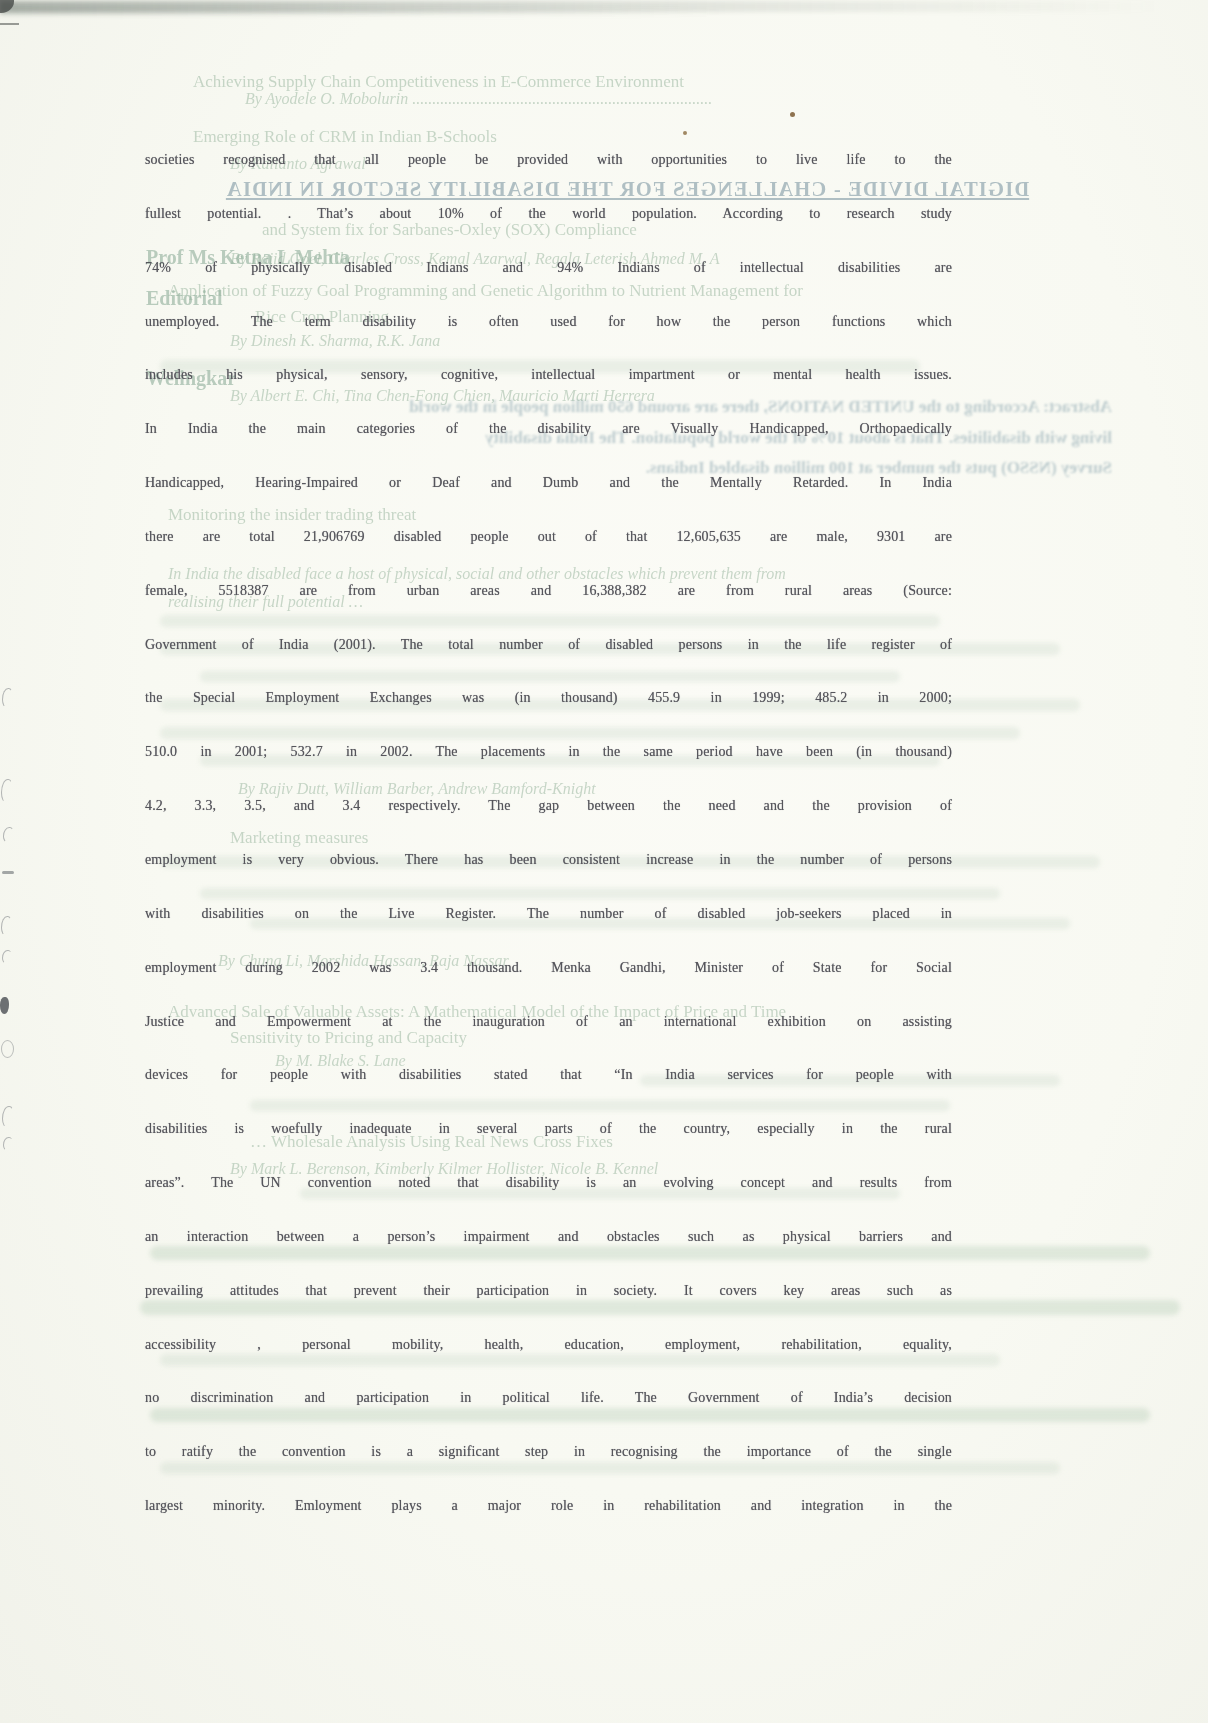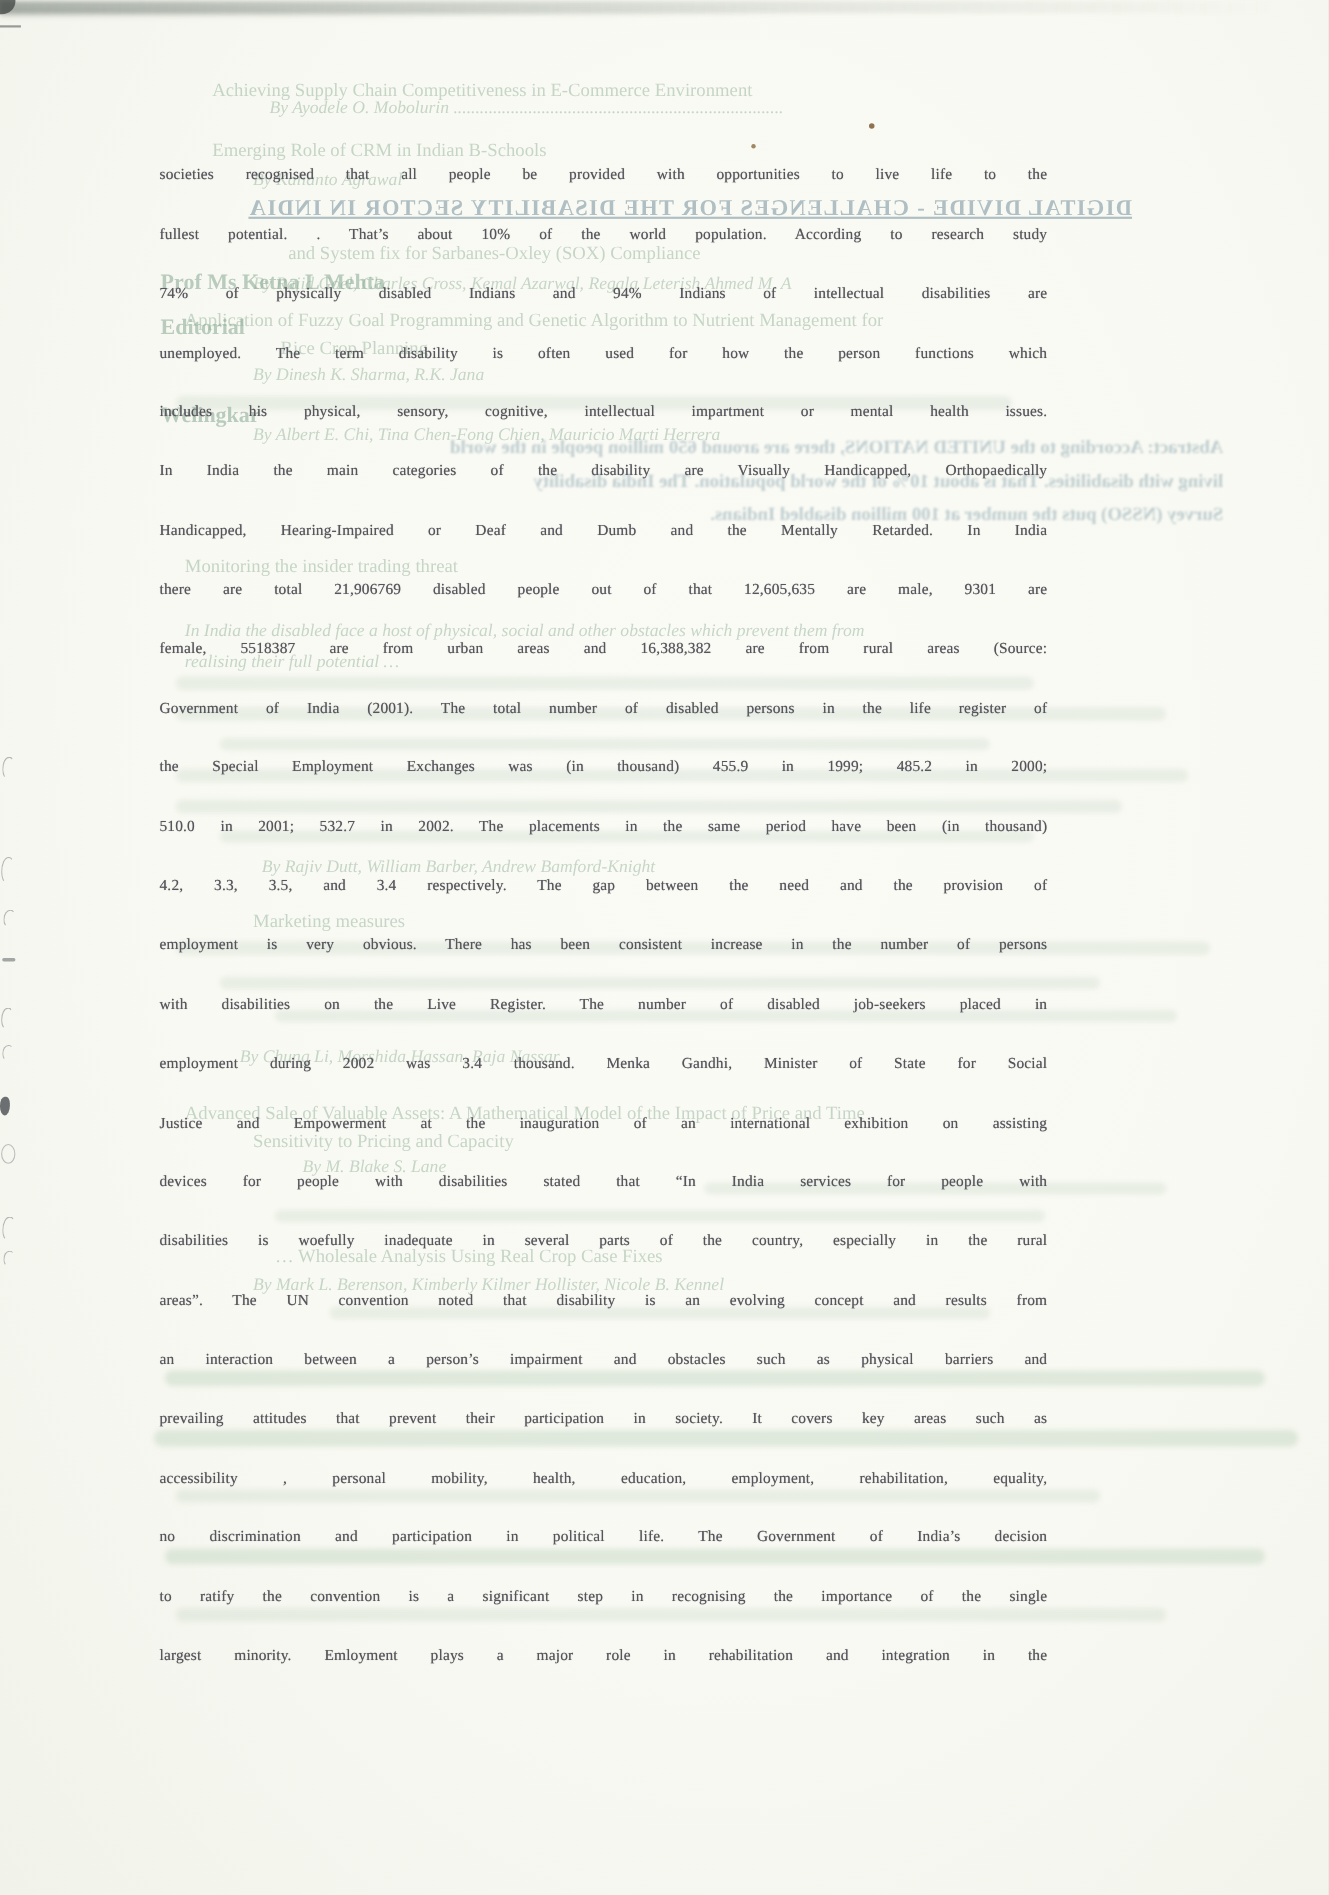--- a/index.html
+++ b/index.html
@@ -76,21 +76,21 @@
   <div class="gt it" style="left:230px;top:387px;">By Albert E. Chi, Tina Chen-Fong Chien, Mauricio Marti Herrera</div>
   <div class="gt" style="left:168px;top:505px;">Monitoring the insider trading threat</div>
   <div class="gt it" style="left:168px;top:565px;">In India the disabled face a host of physical, social and other obstacles which prevent them from</div>
   <div class="gt it" style="left:168px;top:593px;">realising their full potential …</div>
   <div class="gt it" style="left:238px;top:780px;">By Rajiv Dutt, William Barber, Andrew Bamford-Knight</div>
   <div class="gt" style="left:230px;top:828px;">Marketing measures</div>
   <div class="gt it" style="left:218px;top:952px;">By Chung Li, Morshida Hassan, Raja Nassar</div>
   <div class="gt" style="left:168px;top:1002px;">Advanced Sale of Valuable Assets: A Mathematical Model of the Impact of Price and Time</div>
   <div class="gt" style="left:230px;top:1028px;">Sensitivity to Pricing and Capacity</div>
   <div class="gt it" style="left:230px;top:1052px;margin-left:45px;">By M. Blake S. Lane</div>
-  <div class="gt" style="left:250px;top:1132px;">… Wholesale Analysis Using Real Crop Case Fixes</div>
+  <div class="gt" style="left:250px;top:1132px;">… Wholesale Analysis Using Real News Cross Fixes</div>
   <div class="gt it" style="left:230px;top:1160px;">By Mark L. Berenson, Kimberly Kilmer Hollister, Nicole B. Kennel</div>
 
   <div class="gt bd" style="left:146px;top:246px;">Prof Ms Ketna L Mehta</div>
   <div class="gt bd" style="left:146px;top:287px;">Editorial</div>
   <div class="gt bd" style="left:146px;top:367px;">Welingkar</div>
 
   <div class="ghost-title">DIGITAL DIVIDE - CHALLENGES FOR THE DISABILITY SECTOR IN INDIA</div>
   <div class="ghost-abstract">
     <div>Abstract: According to the UNITED NATIONS, there are around 650 million people in the world</div>
     <div>living with disabilities. That is about 10% of the world population. The India disability</div>

